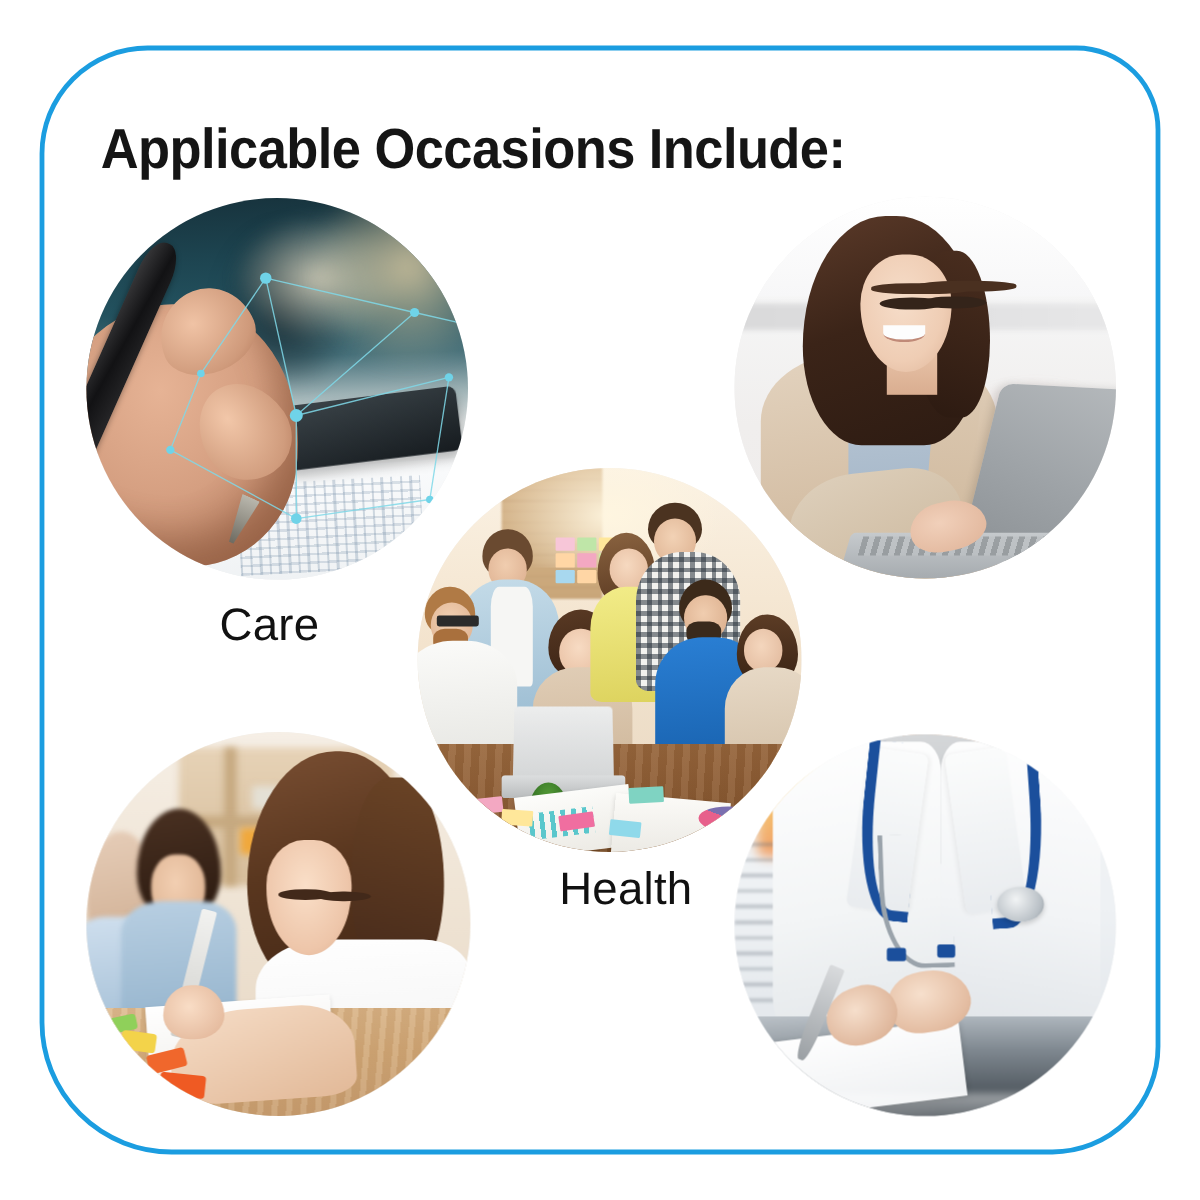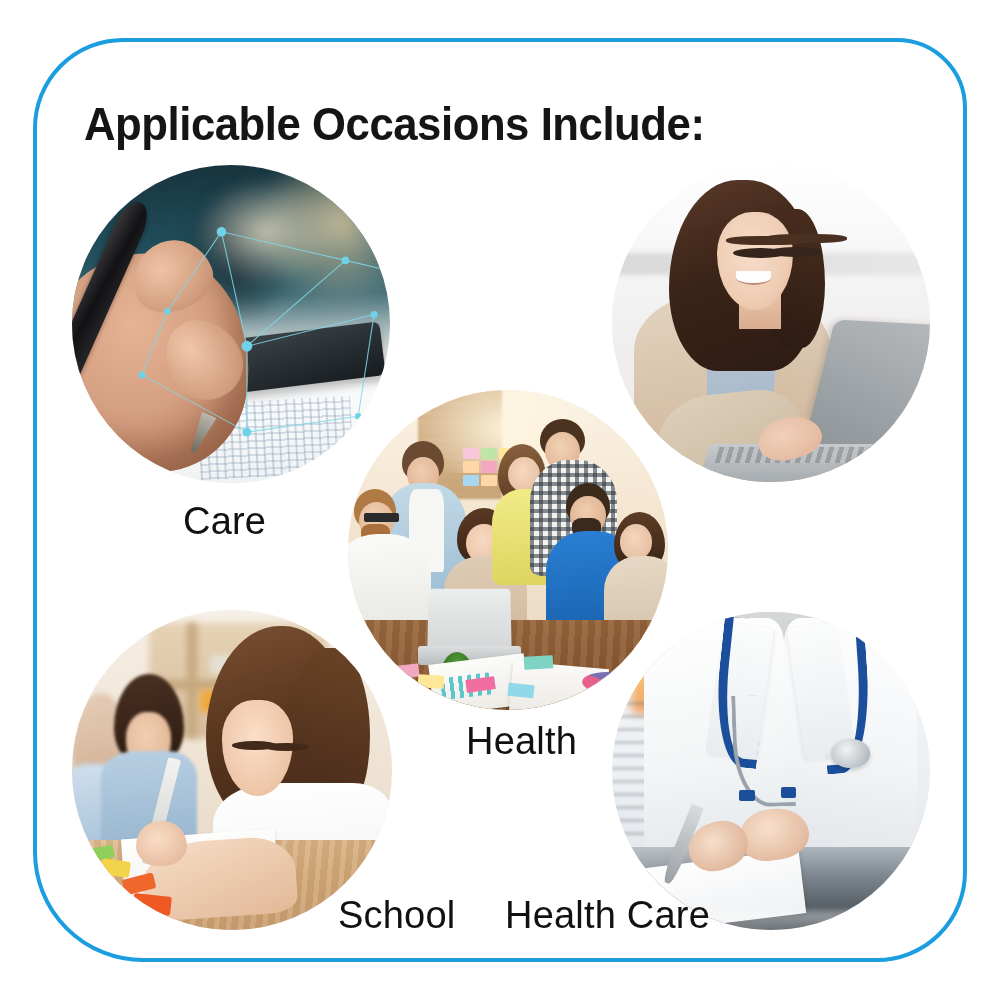--- a/index.html
+++ b/index.html
@@ -712,21 +712,20 @@
       <div class="sch-pencil"></div>
       <div class="sch-girl-arm"></div>
       <div class="sch-girl-hand"></div>
 
       <div class="sch-foam" style="left:5%;bottom:22%;width:8%;height:4%;background:#8fd05a;transform:rotate(-12deg);"></div>
       <div class="sch-foam" style="left:9%;bottom:17%;width:9%;height:5%;background:#f3d34a;transform:rotate(8deg);"></div>
       <div class="sch-foam" style="left:16%;bottom:12%;width:10%;height:5%;background:#f0672c;transform:rotate(-14deg);"></div>
       <div class="sch-foam" style="left:19%;bottom:5%;width:12%;height:6%;background:#ef5a23;transform:rotate(6deg);"></div>
     </div>
   </div>
-  <div class="label" style="left:338px;top:894px;">School</div>
 
   <div class="circle" style="left:612px;top:612px;width:318px;height:318px;">
     <div class="scene">
       <div class="hc-bg"></div>
       <div class="hc-warm"></div>
       <div class="hc-blinds"></div>
       <div class="hc-neck"></div>
       <div class="hc-sweater"></div>
       <div class="hc-coat-l"></div>
       <div class="hc-coat-r"></div>
@@ -740,15 +739,14 @@
       <div class="hc-chest"></div>
       <div class="hc-desk"></div>
       <div class="hc-desk-gloss"></div>
       <div class="hc-paper"></div>
       <div class="hc-hand"></div>
       <div class="hc-hand2"></div>
       <div class="hc-pen"></div>
       <div class="hc-reflect"></div>
     </div>
   </div>
-  <div class="label" style="left:505px;top:894px;">Health Care</div>
 
 </div>
 
 </body></html>

